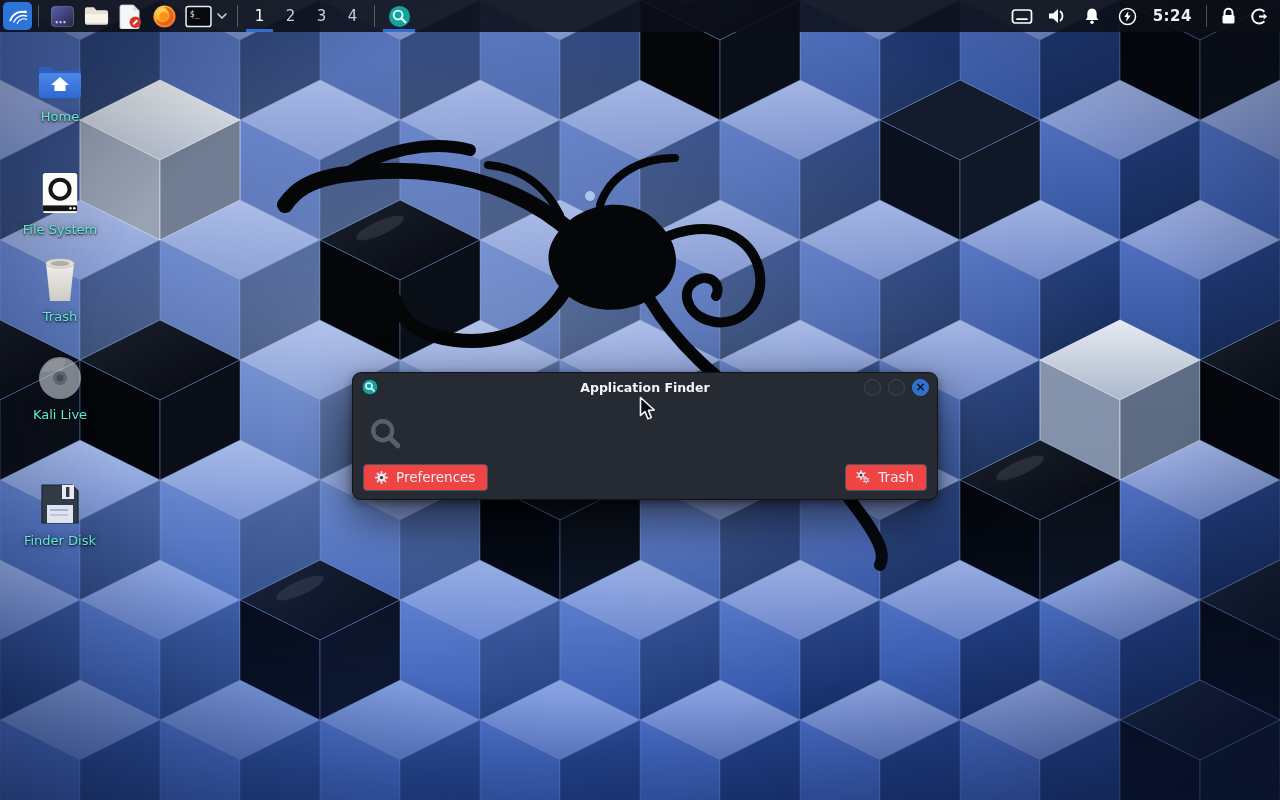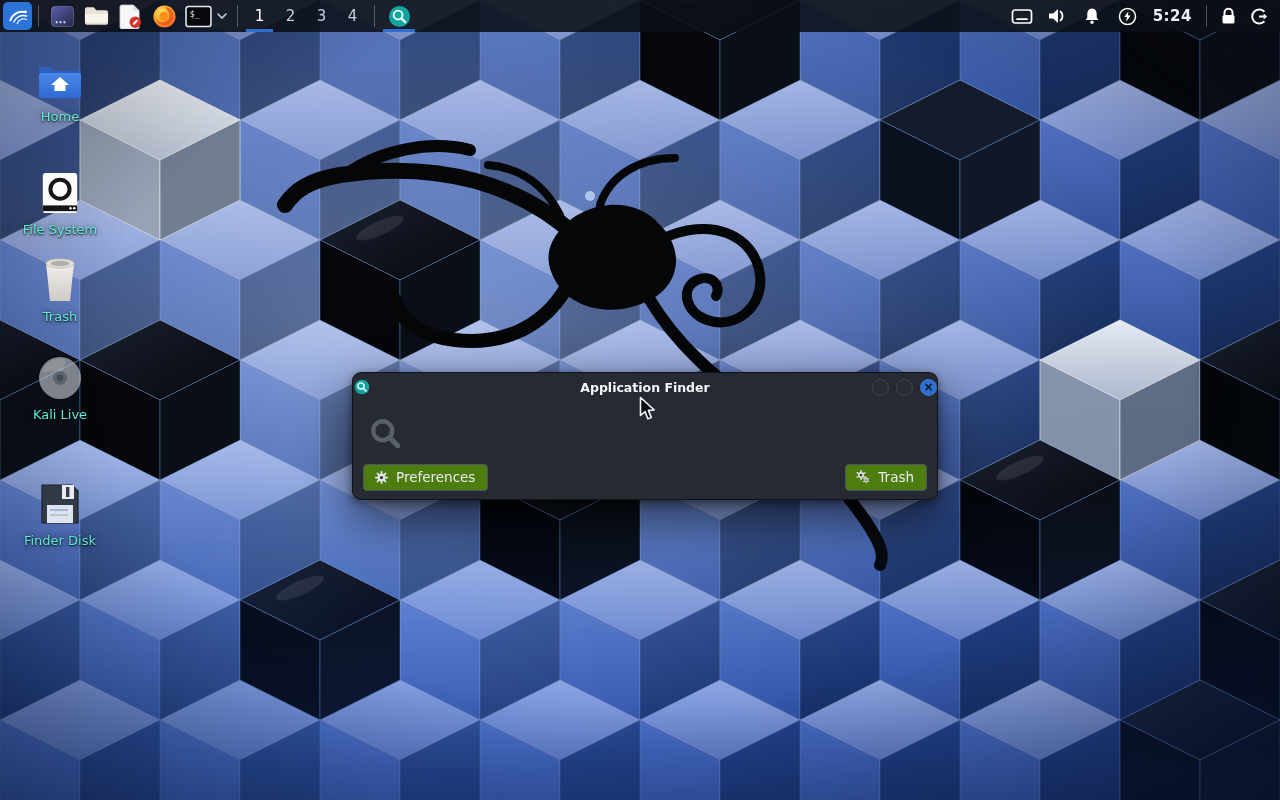--- a/index.html
+++ b/index.html
@@ -53,21 +53,21 @@
 
   
   .dialog{
     position:absolute;left:352px;top:372px;width:586px;height:128px;z-index:40;
     background:var(--dialog_bg,#262b33);
     border-radius:9px;
     box-shadow:0 18px 48px rgba(0,0,0,0.6),0 3px 10px rgba(0,0,0,0.45);
     border:1px solid rgba(0,0,0,0.55);
     box-sizing:border-box;
   }
-  .titlebar{position:relative;height:28px;display:flex;align-items:center;padding:0 0;}
+  .titlebar{position:relative;height:28px;display:flex;align-items:center;padding:0 8px;}
   .t-title{
     position:absolute;left:0;right:0;text-align:center;
     font-size:12.5px;font-weight:bold;color:#f3f5f8;
   }
   .t-icon{position:relative;z-index:2;display:grid;place-items:center;width:18px;height:18px;}
   .winbtns{position:relative;z-index:2;margin-left:auto;display:flex;align-items:center;gap:7px;}
   .wbtn{width:17px;height:17px;border-radius:50%;background:#282d35;border:1px solid #3f454f;box-sizing:border-box;}
   .wbtn.close{
     background:var(--accent,#2f6fd0);border-color:#3a77d4;
     display:grid;place-items:center;
@@ -82,21 +82,21 @@
   }
   .entry-text{font-size:14px;color:#e9ecf0;white-space:pre;}
   .caret{display:inline-block;width:1.5px;height:16px;background:#e6eaee;margin-left:1px;}
   .entry-arrow{
     position:absolute;right:8px;top:50%;transform:translateY(-52%);
     font-size:15px;color:#b8bfc9;
   }
   .row2{display:flex;justify-content:space-between;align-items:center;margin:13px 10px 0 10px;}
   .btn{
     display:inline-flex;align-items:center;gap:7px;
-    background:#4d7c0f;border:1px solid #4d545f;border-radius:4px;
+    background:#ef4444;border:1px solid #4d545f;border-radius:4px;
     color:#e9ecf0;font-size:13.5px;font-family:inherit;
     padding:4px 12px 5px 10px;height:27px;box-sizing:border-box;cursor:default;
   }
   .gear{display:grid;place-items:center;}
 
   .cursor{position:absolute;left:639px;top:396px;z-index:60;}
 </style>
 </head>
 <body>
 

